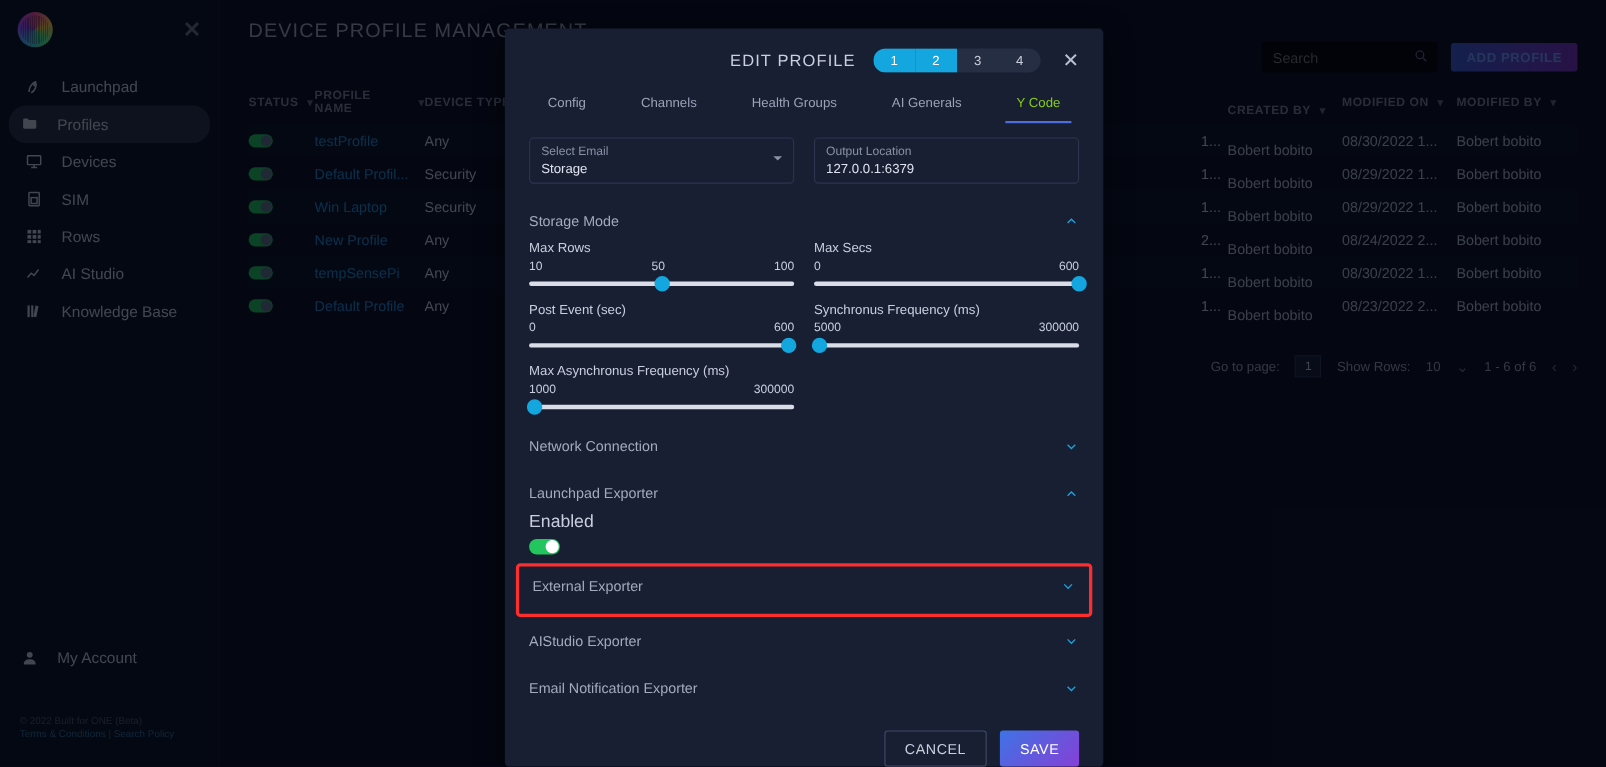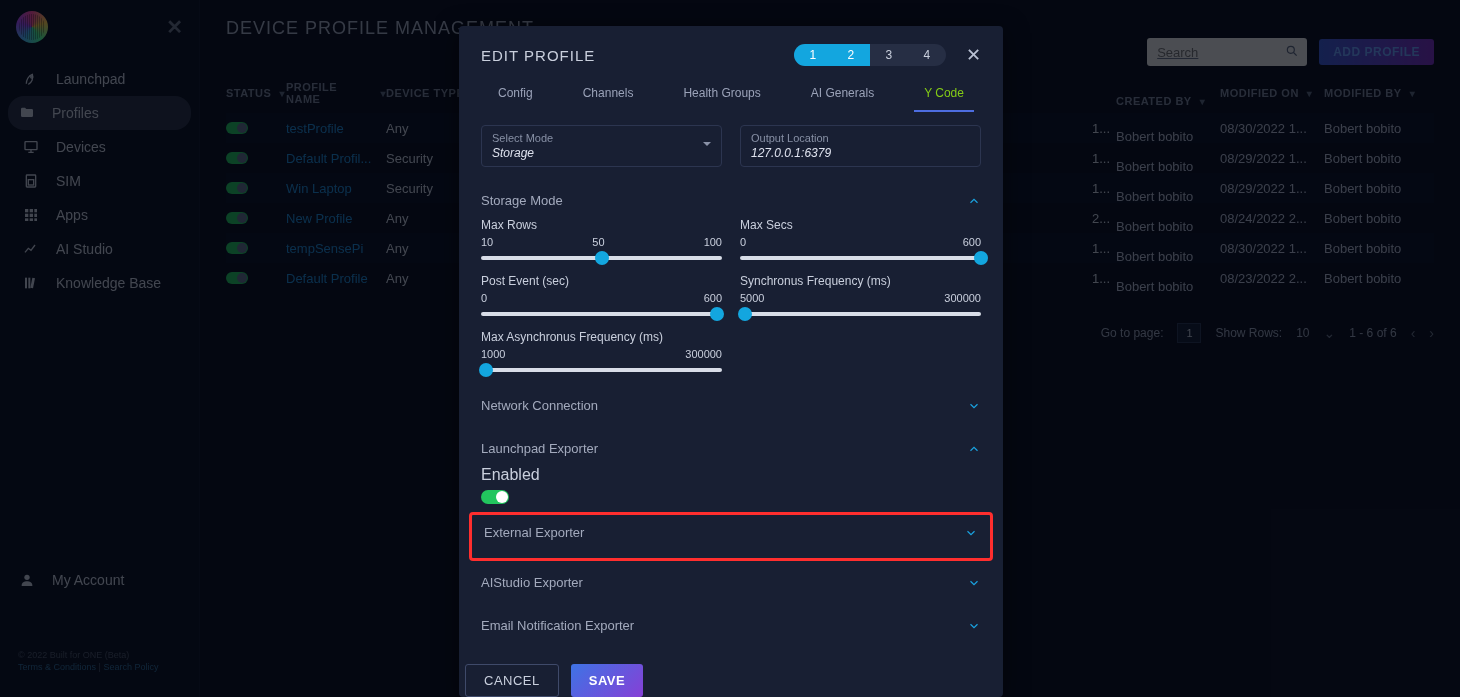--- a/index.html
+++ b/index.html
@@ -10,29 +10,29 @@
   .sidebar { width: 200px; background: #0b1120; height: 100%; display: flex; flex-direction: column; border-right: 1px solid #12182b; }
   .logo-row { height: 54px; display: flex; align-items: center; padding: 0 16px; justify-content: space-between; }
   .logo { width: 32px; height: 32px; border-radius: 50%; background: conic-gradient(#ff4d9e, #ffd04d, #4dff9e, #4db8ff, #a14dff, #ff4d9e); position: relative; }
   .logo::after { content: ''; position: absolute; inset: 3px; border-radius: 50%; background: repeating-linear-gradient(90deg, rgba(0,0,0,0.3) 0 1px, transparent 1px 2px); }
   .sidebar-close { font-size: 20px; color: #6b7487; font-weight: bold; cursor: pointer; }
   .nav { flex: 1; padding: 8px 0; }
   .nav-item { display: flex; align-items: center; padding: 8px 22px; gap: 16px; color: #c9cfdd; cursor: pointer; font-size: 14px; }
   .nav-item.active { background: #2a3146; border-radius: 16px; margin: 0 8px; padding-left: 10px; }
   .nav-icon { width: 18px; height: 18px; display: inline-flex; align-items: center; justify-content: center; color: #c9cfdd; }
   .sidebar-bottom { padding: 12px 18px 24px 18px; }
-  .account-row { display: flex; align-items: center; gap: 16px; color: #c9cfdd; font-size: 14px; margin-bottom: 60px; }
+  .account-row { display: flex; align-items: center; gap: 16px; color: #c9cfdd; font-size: 14px; margin-bottom: 42px; }
   .tiny-footer { font-size: 9px; color: #4a5366; line-height: 12px; }
   .tiny-footer a { color: #2f6b96; text-decoration: none; }
 
   
   .main { flex: 1; position: relative; padding: 18px 26px 0 26px; }
   .page-title { font-size: 18px; letter-spacing: 1px; color: #a3aabd; font-weight: 500; }
   .top-controls { position: absolute; right: 26px; top: 38px; display: flex; align-items: center; gap: 12px; }
-  .search-box { background: #e5e5e5; border-radius: 3px; padding: 4px 28px 4px 10px; color: #6a7388; width: 160px; height: 28px; position: relative; border: none; font-size: 13px; text-decoration: underline; }
+  .search-box { background: #000000; border-radius: 3px; padding: 4px 28px 4px 10px; color: #6a7388; width: 160px; height: 28px; position: relative; border: none; font-size: 13px; }
   .search-wrap { position: relative; }
   .search-wrap .s-icon { position: absolute; right: 8px; top: 6px; color: #5b667e; }
   .add-profile-btn { background: linear-gradient(90deg,#3b5bd5,#7a2fc0); color: #6aa1ff; border-radius: 3px; padding: 6px 14px; font-size: 12px; letter-spacing: 0.5px; font-weight: 600; border: none; }
 
   
   .table { margin-top: 34px; }
   .thead { display: flex; font-size: 11px; color: #7b849a; letter-spacing: 0.5px; padding: 6px 0; font-weight: 600; }
   .th { display: flex; align-items: center; gap: 6px; }
   .th.filter-ind::after { content: '▾'; color: #5b667d; font-size: 10px; margin-left: 2px; }
   .col-status { width: 60px; }
@@ -53,35 +53,35 @@
   
   .pager-wrap { display: flex; justify-content: flex-end; align-items: center; gap: 14px; font-size: 12px; color: #9aa2b7; margin-top: 30px; }
   .pager-wrap .pg-in { width: 24px; height: 20px; background: #131c34; border: 1px solid #2a3553; text-align: center; color: #c9cfdd; font-size: 11px; }
   .pg-nav { color: #6b7487; cursor: pointer; font-size: 14px; }
 
   
   .dim { position: absolute; inset: 0; background: rgba(2,5,12,0.68); pointer-events: none; }
 
   
   .modal { position: absolute; left: 459px; top: 26px; width: 544px; background: #181f33; border-radius: 4px; box-shadow: 0 6px 24px rgba(0,0,0,0.5); display: flex; flex-direction: column; height: 671px; }
-  .modal-head { padding: 18px 22px 8px 22px; display: flex; align-items: center; justify-content: space-between; gap: 16px; }
+  .modal-head { padding: 18px 22px 8px 22px; display: flex; align-items: center; justify-content: flex-end; gap: 16px; }
   .modal-title { color: #c9cfdd; letter-spacing: 1px; font-size: 15px; font-weight: 500; }
   .step-pills { display: flex; background: #262e44; border-radius: 12px; overflow: hidden; height: 22px; }
   .step-pills .pill { width: 38px; text-align: center; font-size: 12px; line-height: 22px; color: #c9cfdd; cursor: pointer; }
   .step-pills .pill.active { background: #13a6df; color: #fff; }
   .modal-close { font-size: 18px; color: #b8c0d3; cursor: pointer; margin-left: 6px; }
   .tabs { display: flex; justify-content: space-around; padding: 6px 14px 0 14px; border-bottom: 1px solid transparent; }
   .tab { font-size: 12px; color: #9aa2b8; padding: 6px 10px 10px 10px; cursor: pointer; border-bottom: 2px solid transparent; }
   .tab.active { color: #84cc16; border-bottom-color: #4d6de0; }
 
   .modal-body { padding: 12px 22px 0 22px; flex: 1; overflow: hidden; }
   .field-row { display: flex; gap: 18px; margin-bottom: 16px; }
   .field { flex: 1; border: 1px solid #2c3550; border-radius: 4px; padding: 6px 10px; position: relative; }
   .field-label { font-size: 11px; color: #8790a5; }
-  .field-value { font-size: 12px; color: #dfe3ef; margin-top: 2px; font-style: italic; }
+  .field-value { font-size: 12px; color: #dfe3ef; margin-top: 2px; }
   .field .dd-caret { position: absolute; right: 10px; top: 16px; width: 0; height: 0; border-left: 4px solid transparent; border-right: 4px solid transparent; border-top: 4px solid #8a92a8; }
 
   .accordion { margin-bottom: 8px; }
   .acc-head { display: flex; align-items: center; justify-content: space-between; padding: 10px 0; cursor: pointer; }
   .acc-title { font-size: 13px; color: #a3aabd; }
   .chev { width: 14px; height: 14px; display:inline-flex; align-items:center; justify-content:center;}
   .chev.up svg { transform: rotate(180deg); }
   .chev svg { stroke: #1aa3e0; }
 
   .slider-row { display: flex; gap: 18px; margin-bottom: 6px; }
@@ -90,24 +90,24 @@
   .sl-range { display: flex; justify-content: space-between; font-size: 11px; color: #c9cfdd; margin-bottom: 2px; }
   .sl-track { height: 4px; background: #d8dde8; border-radius: 3px; position: relative; margin: 8px 0; }
   .sl-thumb { position: absolute; top: -5px; width: 14px; height: 14px; background: #13a6df; border-radius: 50%; border: 2px solid #13a6df; transform: translateX(-50%); }
 
   .enable-row { font-size: 16px; color: #c9cfdd; }
   .toggle-md { width: 28px; height: 14px; border-radius: 14px; background: #22c55e; position: relative; margin-top: 6px; }
   .toggle-md::after { content:''; position: absolute; right: 1px; top: 1px; width: 12px; height: 12px; background: #fff; border-radius: 50%; }
 
   .highlight-box { border: 3px solid #ff2e2e; border-radius: 4px; margin: 0 -12px 4px -12px; padding: 0 12px; }
 
-  .modal-footer { display: flex; gap: 12px; padding: 16px 22px 0 6px; }
+  .modal-footer { display: flex; justify-content: flex-end; gap: 12px; padding: 16px 22px 0 6px; }
   .btn { border-radius: 3px; padding: 8px 18px; font-size: 13px; letter-spacing: 0.5px; cursor: pointer; border: none; }
   .btn-cancel { background: transparent; border: 1px solid #3f4a6a; color: #c9cfdd; }
-  .btn-save { background: linear-gradient(135deg,#3e73e5,#8640d6); color: #fff; font-weight: 700; }
+  .btn-save { background: linear-gradient(135deg,#3e73e5,#8640d6); color: #fff; font-weight: 400; }
 
   svg { display: block; }
 </style>
 </head>
 <body>
 
 <div class="app">
 
   <div class="sidebar">
     <div class="logo-row">
@@ -157,21 +157,21 @@
               <rect x="10" y="3" width="5" height="5"></rect>
               <rect x="17" y="3" width="4" height="5"></rect>
               <rect x="3" y="10" width="5" height="5"></rect>
               <rect x="10" y="10" width="5" height="5"></rect>
               <rect x="17" y="10" width="4" height="5"></rect>
               <rect x="3" y="17" width="5" height="4"></rect>
               <rect x="10" y="17" width="5" height="4"></rect>
               <rect x="17" y="17" width="4" height="4"></rect>
             </svg>
           </span>
-        <span>Apps</span>
+        <span>Rows</span>
       </div>
       <div class="nav-item">
         <span class="nav-icon">
             <svg width="16" height="16" viewBox="0 0 24 24" fill="none" stroke="currentColor" stroke-width="2">
               <path d="M3 17l5-6 4 3 6-8"></path>
             </svg>
           </span>
         <span>AI Studio</span>
       </div>
       <div class="nav-item">
@@ -332,21 +332,21 @@
       <div class="tab">Config</div>
       <div class="tab">Channels</div>
       <div class="tab">Health Groups</div>
       <div class="tab">AI Generals</div>
       <div class="tab active">Y Code</div>
     </div>
 
     <div class="modal-body">
       <div class="field-row">
         <div class="field">
-          <div class="field-label">Select Mode</div>
+          <div class="field-label">Select Email</div>
           <div class="field-value">Storage</div>
           <div class="dd-caret"></div>
         </div>
         <div class="field">
           <div class="field-label">Output Location</div>
           <div class="field-value">127.0.0.1:6379</div>
         </div>
       </div>
 
       <div class="accordion">

